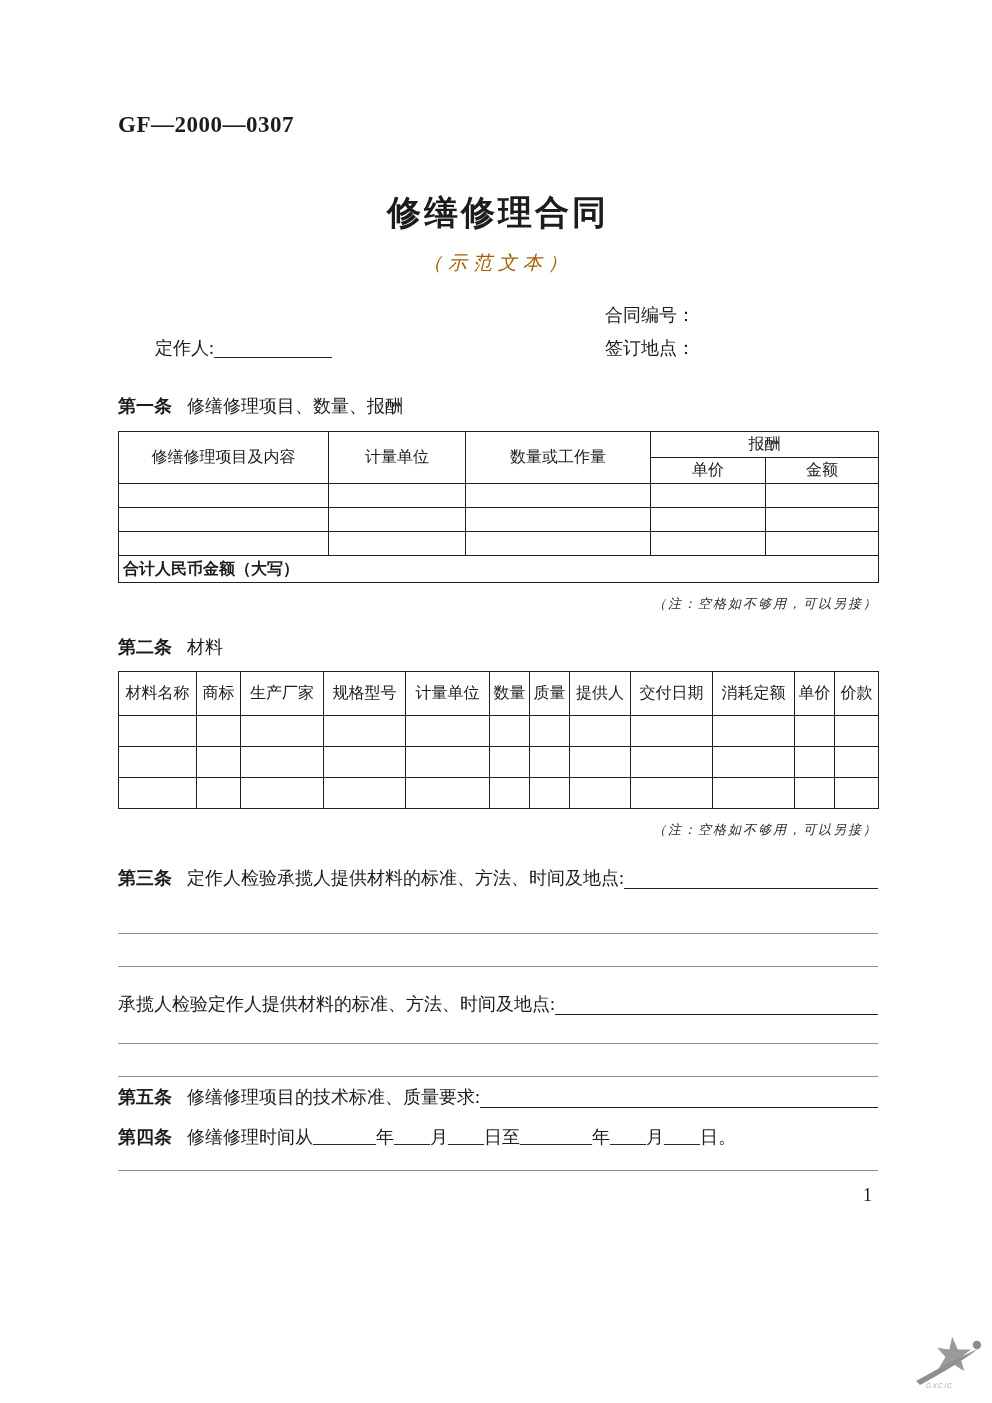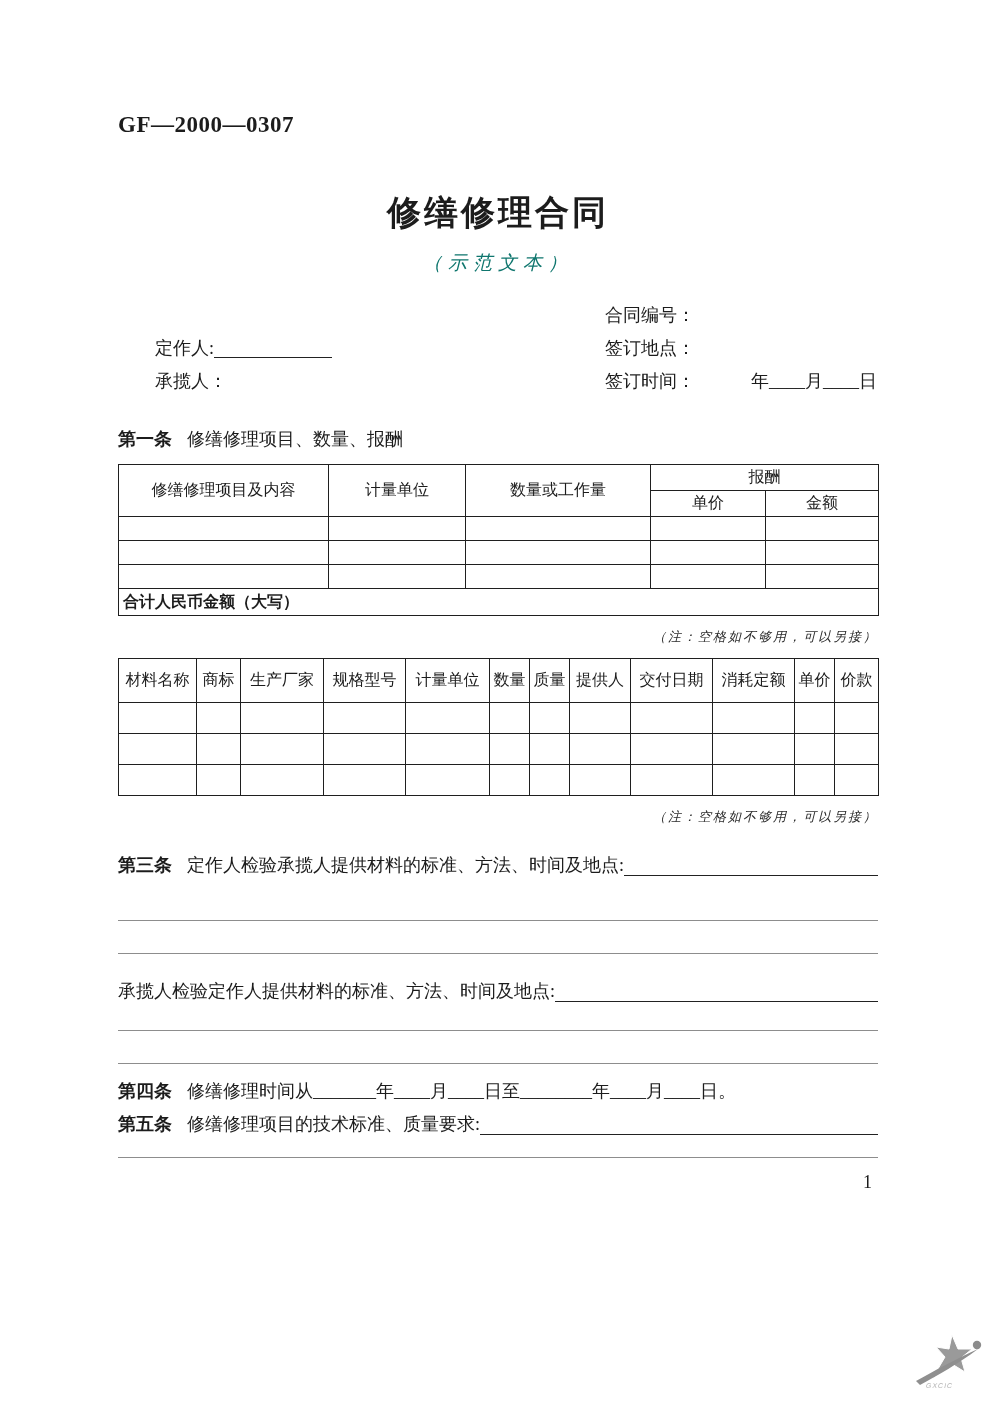--- a/index.html
+++ b/index.html
@@ -5,21 +5,21 @@
   html,body { margin:0; padding:0; }
   body {
     width:992px; height:1403px; background:#ffffff; position:relative; overflow:hidden;
     font-family:"Liberation Serif","DejaVu Serif",serif; color:#1c1c1c;
   }
   .content { width:760px; margin-left:118px; }
 
   .doc-code { padding-top:112px; font-size:23px; font-weight:bold; letter-spacing:0.5px; }
 
   .title { margin:52px 0 0 0; text-align:center; font-size:34px; font-weight:bold; letter-spacing:3px; }
-  .subtitle { margin-top:14px; text-align:center; font-size:19px; font-style:italic; letter-spacing:6px; color:#0f766e; }
+  .subtitle { margin-top:14px; text-align:center; font-size:19px; font-style:italic; letter-spacing:6px; color:#a16207; }
 
   .info { margin-top:22px; font-size:18px; }
   .info-row { display:flex; height:33px; align-items:center; }
   .info-left { width:487px; padding-left:37px; box-sizing:border-box; display:flex; align-items:center; }
   .info-right { flex:1; display:flex; align-items:center; }
   .blank-line { display:inline-block; width:118px; height:19px; border-bottom:1.5px solid #222; }
   .time-value { margin-left:56px; }
 
   .art-head { display:flex; align-items:baseline; font-size:18px; }
   .art-num { font-weight:bold; margin-right:15px; white-space:nowrap; }
@@ -81,29 +81,20 @@
     </div>
     <div class="info-row">
       <div class="info-left">
         <span>定作人:</span>
           <span class="blank-line"></span>
       </div>
       <div class="info-right">
         <span>签订地点：</span>
       </div>
     </div>
-    <div class="info-row">
-      <div class="info-left">
-        <span>承揽人：</span>
-      </div>
-      <div class="info-right">
-        <span>签订时间：</span>
-        <span class="time-value">年____月____日</span>
-      </div>
-    </div>
   </div>
 
   <div class="art-head h-art1">
     <span class="art-num">第一条</span>
     <span>修缮修理项目、数量、报酬</span>
   </div>
 
   <table class="t1">
     <colgroup>
       <col style="width:210px">
@@ -145,20 +136,24 @@
           <td></td>
     </tr>
     <tr class="t1-total">
       <td colspan="5">合计人民币金额（大写）</td>
     </tr>
   </tbody>
     </table>
 
   <div class="note">（注：空格如不够用，可以另接）</div>
 
+  <div class="art-head h-art2">
+    <span class="art-num">第二条</span>
+    <span>材料</span>
+  </div>
 
   <table class="t2">
     <colgroup>
       <col style="width:78px">
         <col style="width:44px">
         <col style="width:83px">
         <col style="width:82px">
         <col style="width:84px">
         <col style="width:40px">
         <col style="width:40px">
@@ -240,29 +235,29 @@
   <hr class="rule r2">
 
   <div class="para p-contractor">
     <span class="txt">承揽人检验定作人提供材料的标准、方法、时间及地点:</span>
     <span class="fill"></span>
   </div>
 
   <hr class="rule r3">
   <hr class="rule r4">
 
-  <div class="para p-art4">
-    <span class="txt art-num">第四条</span>
-    <span class="txt">修缮修理时间从_______年____月____日至________年____月____日。</span>
-  </div>
-
   <div class="para p-art5">
     <span class="txt art-num">第五条</span>
     <span class="txt">修缮修理项目的技术标准、质量要求:</span>
     <span class="fill"></span>
+  </div>
+
+  <div class="para p-art4">
+    <span class="txt art-num">第四条</span>
+    <span class="txt">修缮修理时间从_______年____月____日至________年____月____日。</span>
   </div>
 
   <hr class="rule r5">
 
   <div class="page-num">1</div>
 
 </div>
 
 <div class="watermark">
   <div class="wm-logo">

